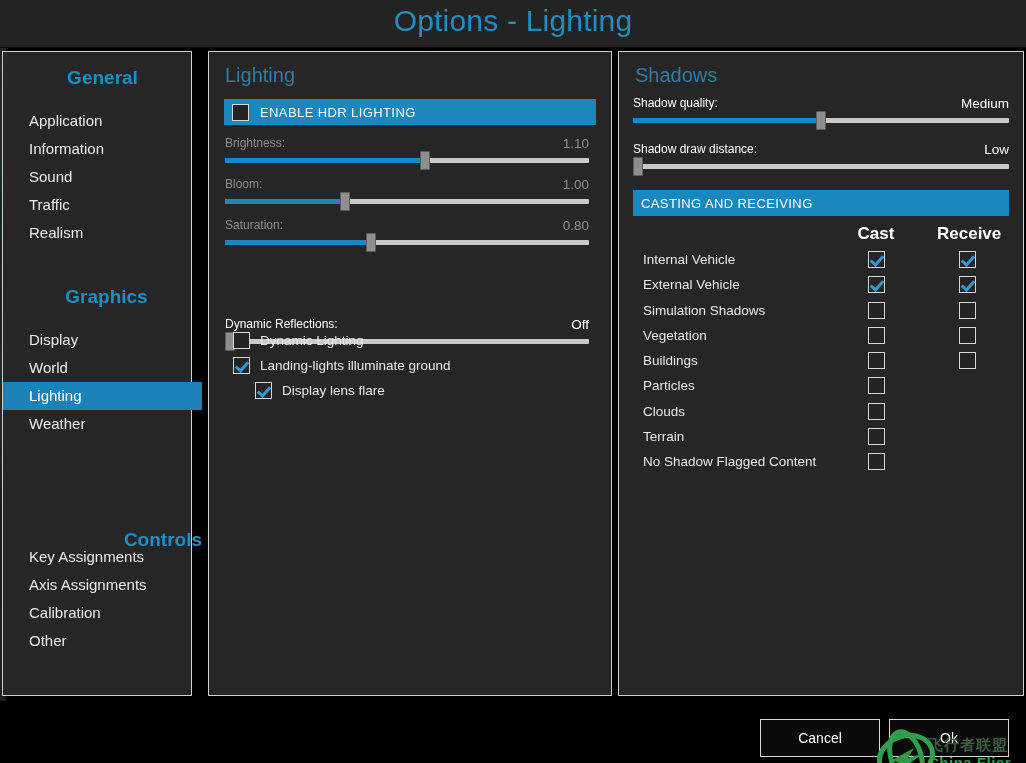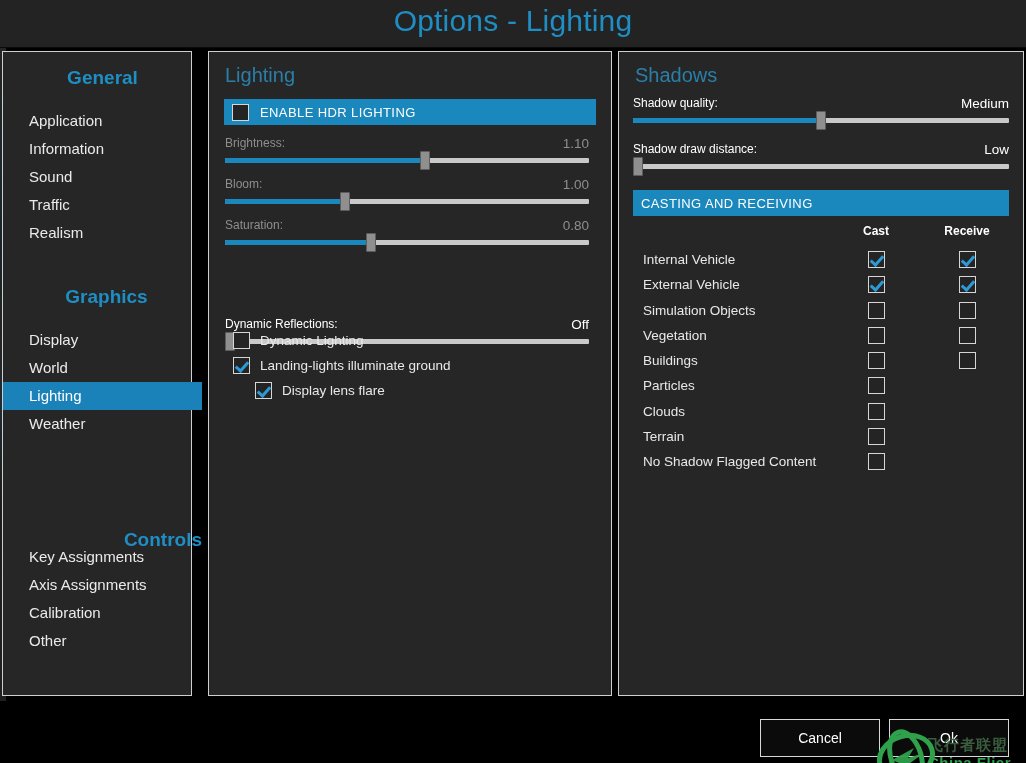--- a/index.html
+++ b/index.html
@@ -166,21 +166,21 @@
     display: flex; align-items: center;
     gap: 10px;
     font-size: 13.5px;
     color: #e8e8e8;
   }
 
   
   #shadow-table { position: absolute; left: 24px; top: 172px; width: 360px; }
   .col-head {
     position: absolute; top: 0;
-    font-size: 12px; font-weight: bold; color: #ffffff;
+    font-size: 17px; font-weight: bold; color: #ffffff;
     text-align: center; width: 60px;
   }
   #col-cast    { left: 203px; }
   #col-receive { left: 294px; }
   .srow {
     position: relative;
     height: 25.3px;
   }
   .srow-label {
     position: absolute; left: 0; top: 3px;
@@ -355,21 +355,21 @@
             <div class="srow-label">Internal Vehicle</div>
             <span class="cb cb-cast checked"></span>
             <span class="cb cb-receive checked"></span>
           </div>
           <div class="srow">
             <div class="srow-label">External Vehicle</div>
             <span class="cb cb-cast checked"></span>
             <span class="cb cb-receive checked"></span>
           </div>
           <div class="srow">
-            <div class="srow-label">Simulation Objects</div>
+            <div class="srow-label">Simulation Shadows</div>
             <span class="cb cb-cast"></span>
             <span class="cb cb-receive"></span>
           </div>
           <div class="srow">
             <div class="srow-label">Vegetation</div>
             <span class="cb cb-cast"></span>
             <span class="cb cb-receive"></span>
           </div>
           <div class="srow">
             <div class="srow-label">Buildings</div>

